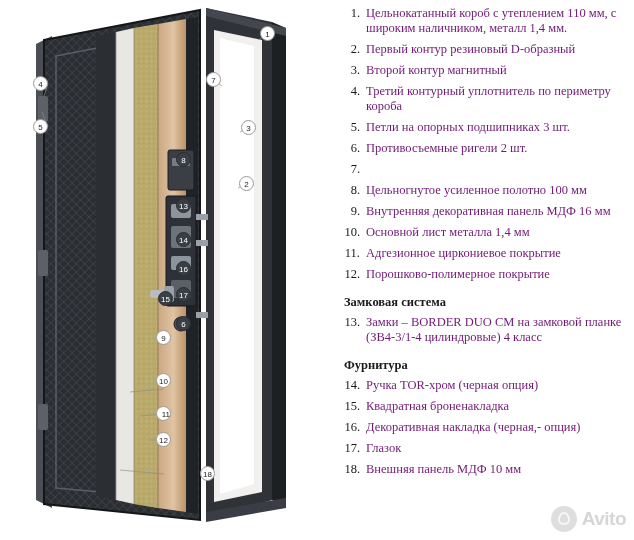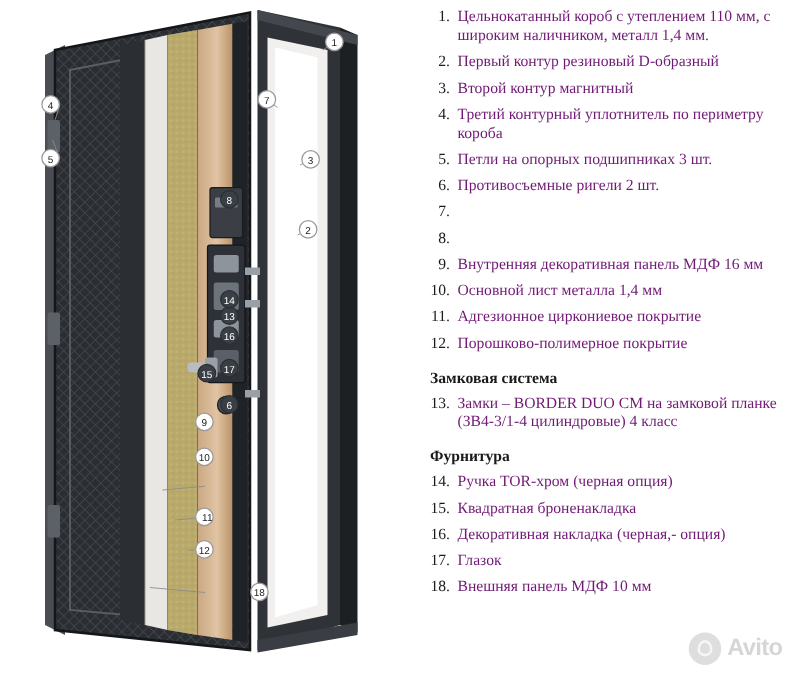--- a/index.html
+++ b/index.html
@@ -244,28 +244,28 @@
       </g>
     </svg>
 
     <div class="callout" style="left:260px; top:26px;">1</div>
     <div class="callout" style="left:33px; top:76px;">4</div>
     <div class="callout" style="left:33px; top:119px;">5</div>
     <div class="callout" style="left:206px; top:72px;">7</div>
     <div class="callout" style="left:241px; top:120px;">3</div>
     <div class="callout dark" style="left:176px; top:152px;">8</div>
     <div class="callout" style="left:239px; top:176px;">2</div>
-    <div class="callout dark" style="left:176px; top:198px;margin-top:47px;">13</div>
+    <div class="callout dark" style="left:176px; top:198px;">13</div>
     <div class="callout dark" style="left:176px; top:232px;">14</div>
     <div class="callout dark" style="left:176px; top:261px;">16</div>
     <div class="callout dark" style="left:176px; top:287px;">17</div>
     <div class="callout dark" style="left:158px; top:291px;">15</div>
     <div class="callout dark" style="left:176px; top:316px;">6</div>
     <div class="callout" style="left:156px; top:330px;">9</div>
-    <div class="callout" style="left:156px; top:358px;">10</div>
+    <div class="callout" style="left:156px; top:373px;">10</div>
     <div class="callout" style="left:156px; top:406px;text-align:right;">11</div>
     <div class="callout" style="left:156px; top:432px;">12</div>
     <div class="callout" style="left:156px; top:466px;margin-left:44px;">18</div>
   </div>
 
   <div id="legend">
 
     <div class="item">
       <div class="num">1.</div>
       <div class="txt">Цельнокатанный короб с утеплением 110 мм, с широким наличником, металл 1,4 мм.</div>
@@ -288,20 +288,21 @@
     </div>
     <div class="item">
       <div class="num">6.</div>
       <div class="txt">Противосъемные ригели 2 шт.</div>
     </div>
     <div class="item">
       <div class="num">7.</div>
     </div>
     <div class="item">
       <div class="num">8.</div>
+      <div class="txt">Цельногнутое усиленное полотно 100 мм</div>
     </div>
     <div class="item">
       <div class="num">9.</div>
       <div class="txt">Внутренняя декоративная панель МДФ 16 мм</div>
     </div>
     <div class="item">
       <div class="num">10.</div>
       <div class="txt">Основной лист металла 1,4 мм</div>
     </div>
     <div class="item">

